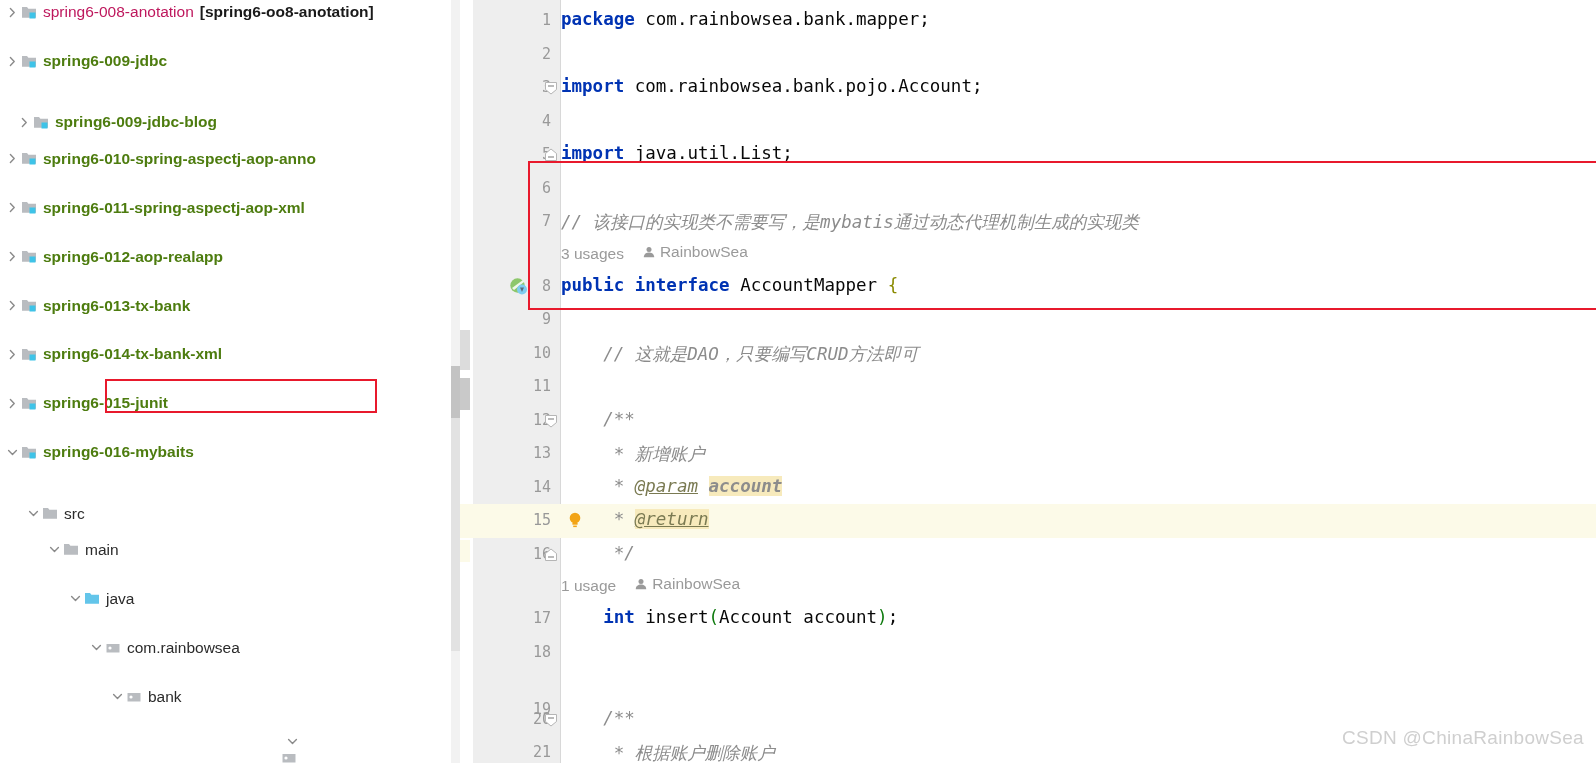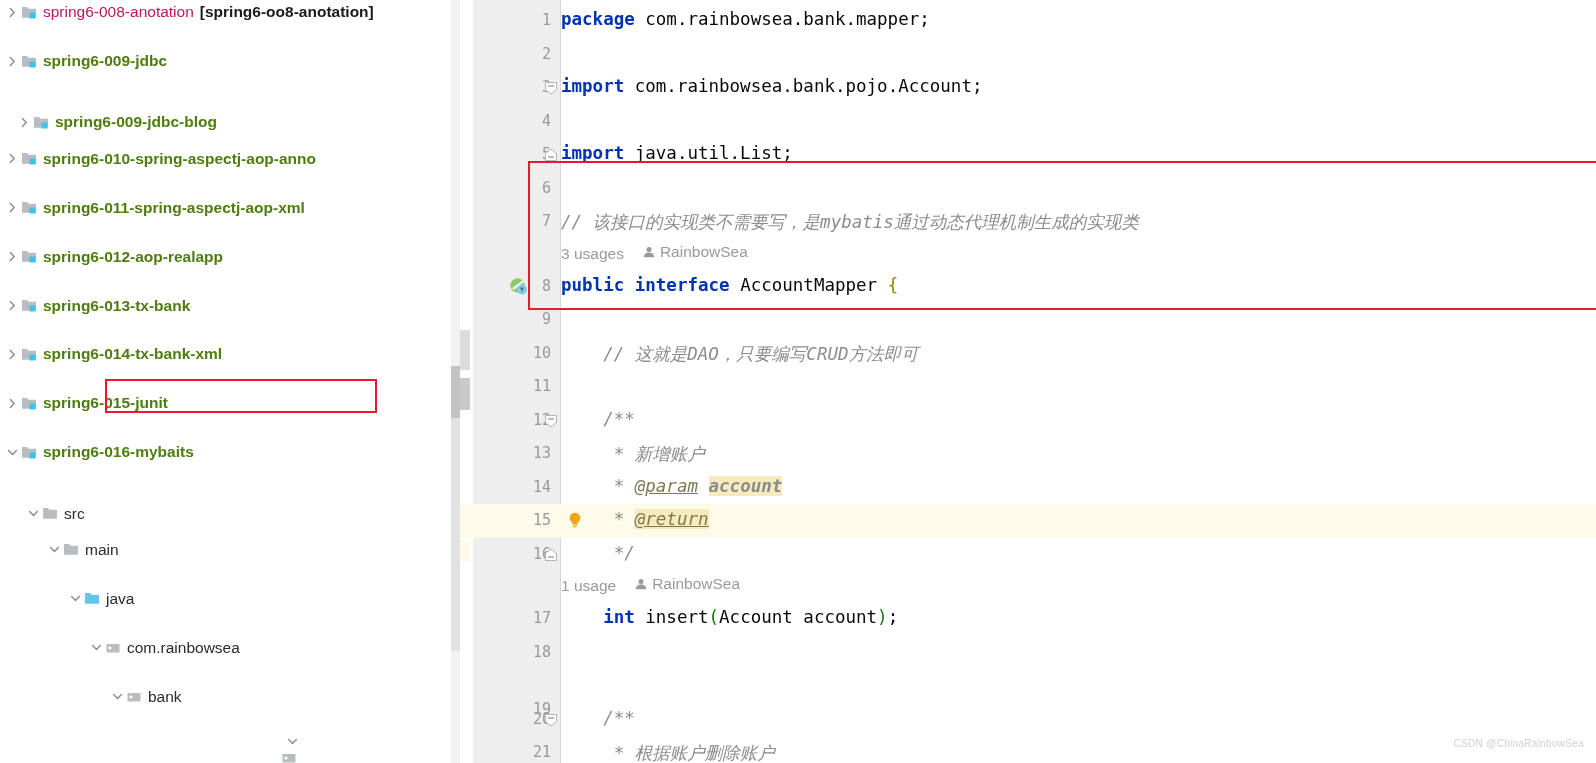--- a/index.html
+++ b/index.html
@@ -192,21 +192,21 @@
     width: 1362px; height: 149px;
     border: 2.5px solid #e8192c;
     pointer-events: none;
     z-index: 30;
   }
 
   
   #watermark {
     position: absolute;
     right: 12px; bottom: 14px;
-    font-size: 10px;
+    font-size: 19px;
     color: #cfcfcf;
     font-family: "Liberation Sans", sans-serif;
     letter-spacing: 0.3px;
     z-index: 40;
   }
 </style>
 </head>
 <body>
 
 <div id="app">

